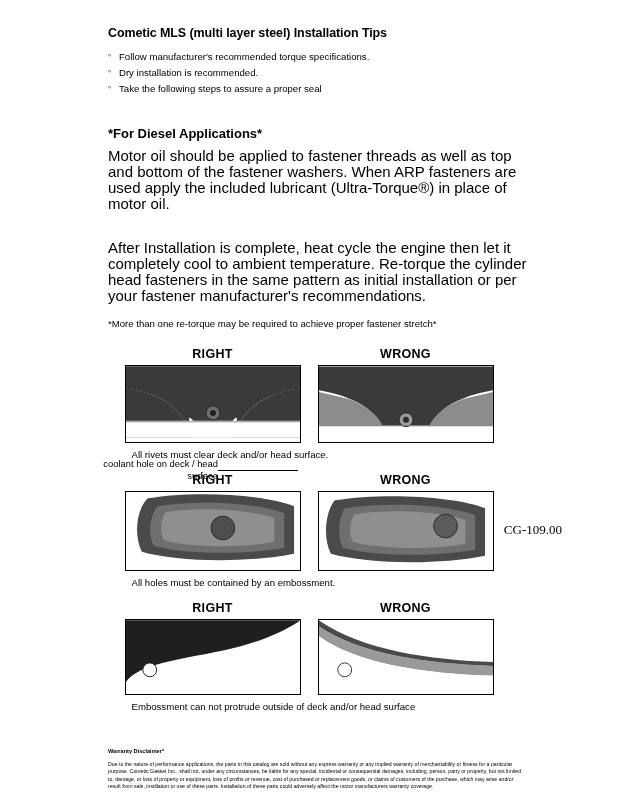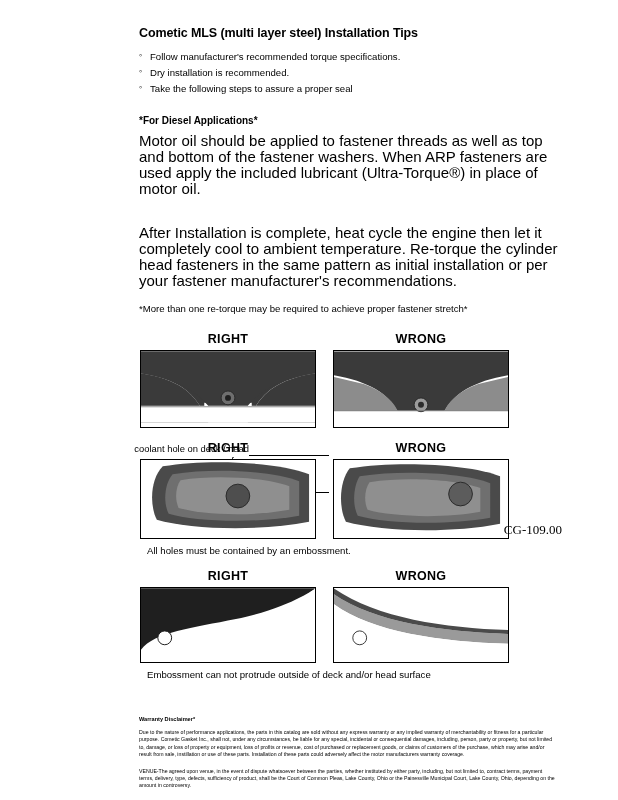--- a/index.html
+++ b/index.html
@@ -14,21 +14,21 @@
     color: #000000;
     position: relative;
     overflow: hidden;
   }
   .page {
     position: absolute;
     left: 0; top: 0;
     width: 618px;
     height: 560px;
     box-sizing: border-box;
-    padding: 26px 56px 0 87px;
+    padding: 26px 56px 0 56px;
   }
   h1.title {
     font-size: 12.5px;
     font-weight: bold;
     margin: 0 0 9px 52px;
     letter-spacing: -0.1px;
   }
   ul.bullets {
     list-style: none;
     margin: 0 0 0 52px;
@@ -60,23 +60,23 @@
     padding-left: 11px;
   }
   ul.subbullets > li::before {
     content: "\2022";
     position: absolute;
     left: 0;
     top: -1px;
     font-size: 9px;
   }
   h2.subtitle {
-    font-size: 10px;
+    font-size: 13px;
     font-weight: bold;
-    margin: 19px 0 7px 52px;
+    margin: 30px 0 7px 52px;
   }
   p.body {
     font-size: 15px;
     line-height: 16px;
     margin: 0 0 0 52px;
     max-width: 430px;
   }
   p.body + p.body { margin-top: 28px; }
   p.note {
     font-size: 9.6px;
@@ -220,20 +220,23 @@
             <path d="M66,64 C62,52 50,40 30,33 L0,26 L0,64 Z" fill="#8c8c8c"></path>
             <path d="M110,64 C114,52 126,40 146,33 L176,26 L176,64 Z" fill="#8c8c8c"></path>
             <rect x="0" y="60" width="176" height="12" fill="#ffffff"></rect>
             <circle cx="88" cy="54" r="7" fill="#9b9b9b" stroke="#2b2b2b" stroke-width="1"></circle>
             <circle cx="88" cy="54" r="3" fill="#2b2b2b"></circle>
             <path d="M0,60 L176,60" stroke="#7a7a7a" stroke-width="1" fill="none"></path>
           </svg>
         </div>
       </div>
     </div>
+    <div class="cap-wrap">
+      <div class="fig-cap">All rivets must clear deck and/or head surface.</div>
+    </div>
 
     <div class="row-gap"></div>
 
     <div class="fig-row">
       <div class="fig-col">
         <div class="fig-label">RIGHT</div>
         <div class="fig-box">
           <svg viewBox="0 0 176 74" width="174" height="74">
             <rect x="0" y="0" width="176" height="74" fill="#ffffff"></rect>
             <path d="M22,6 C70,-2 140,2 170,14 L170,62 C120,72 50,70 16,60 C8,44 10,18 22,6 Z" fill="#4a4a4a"></path>

